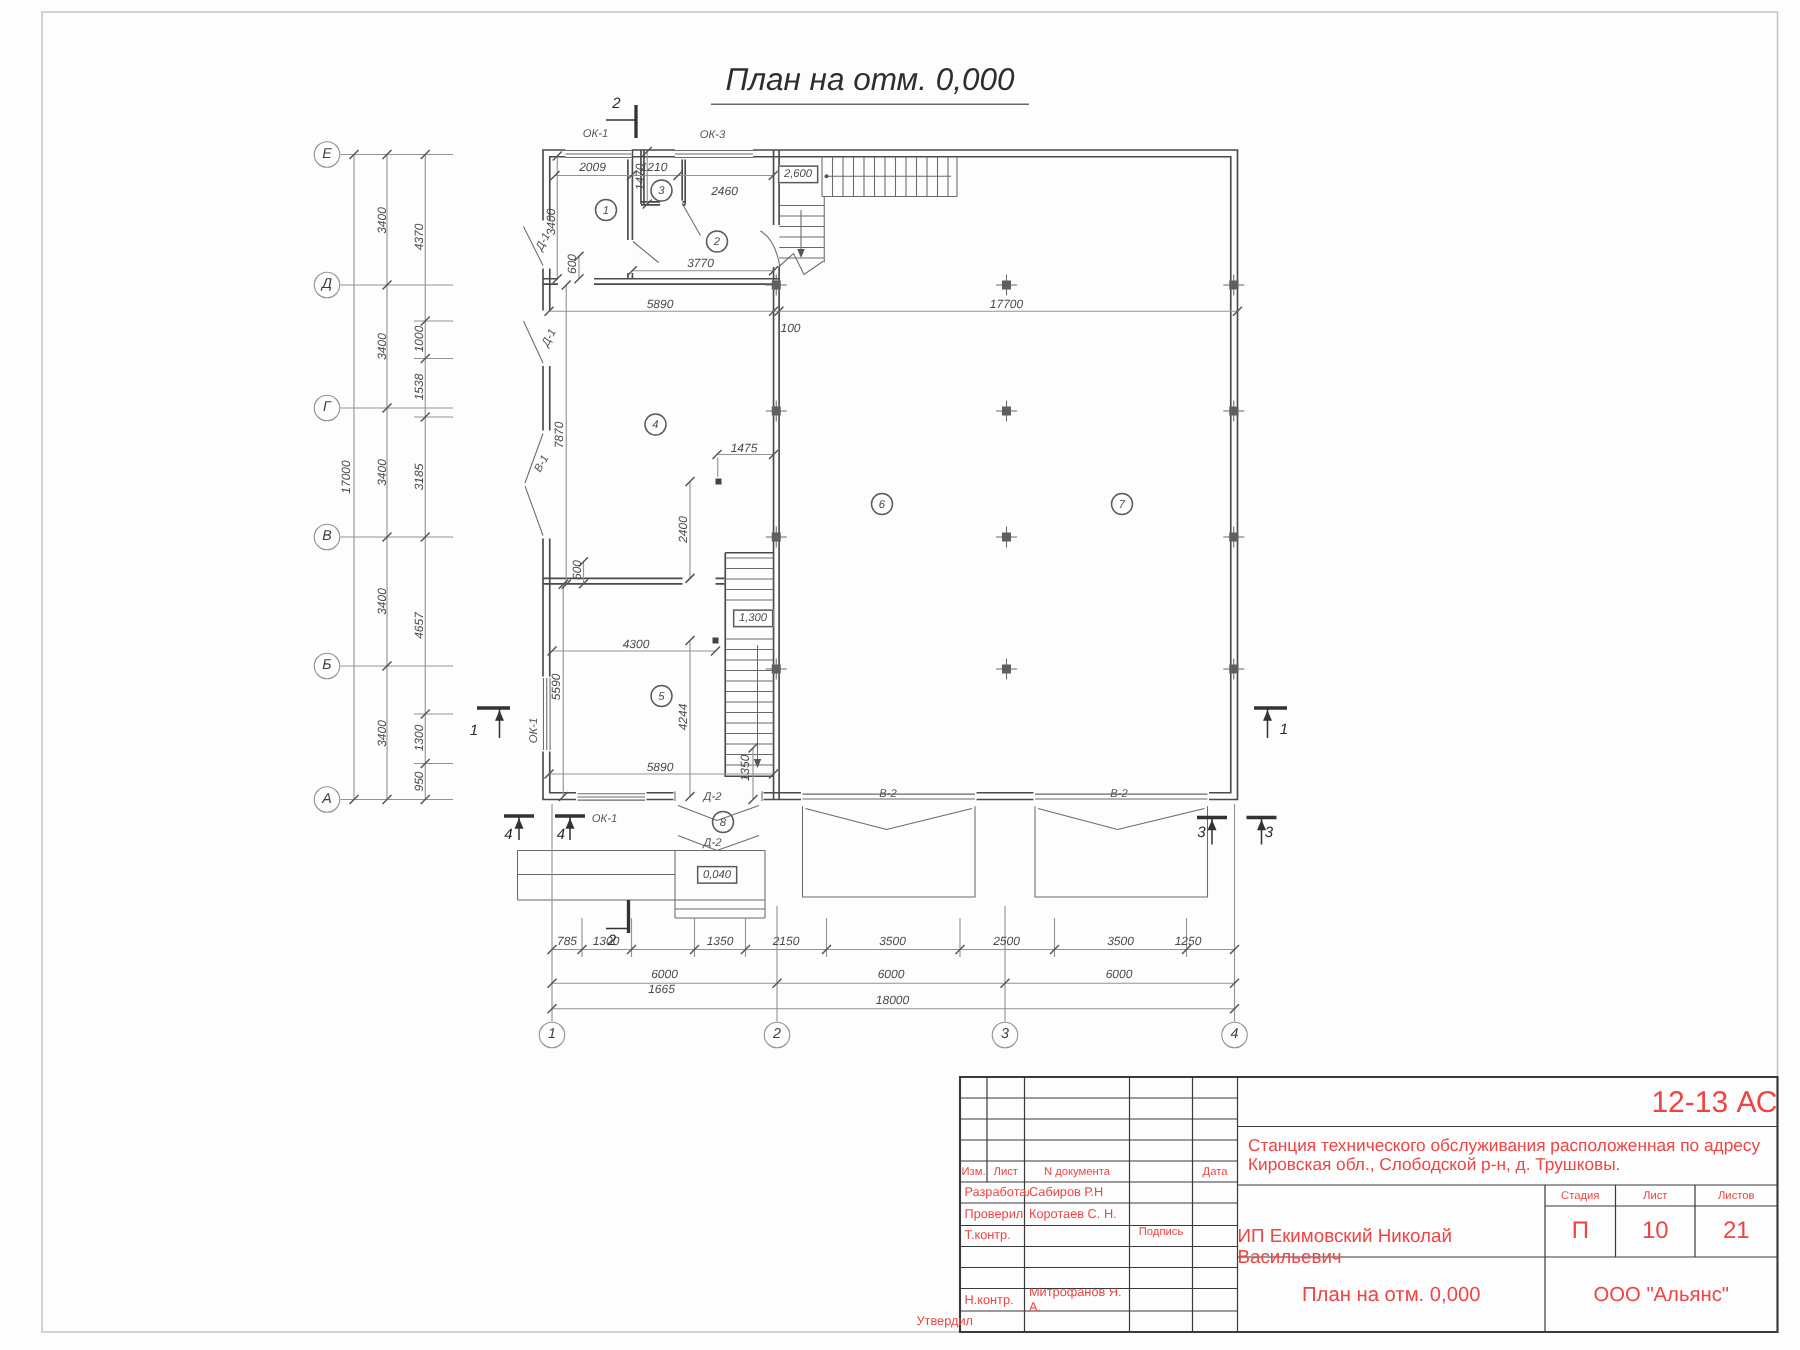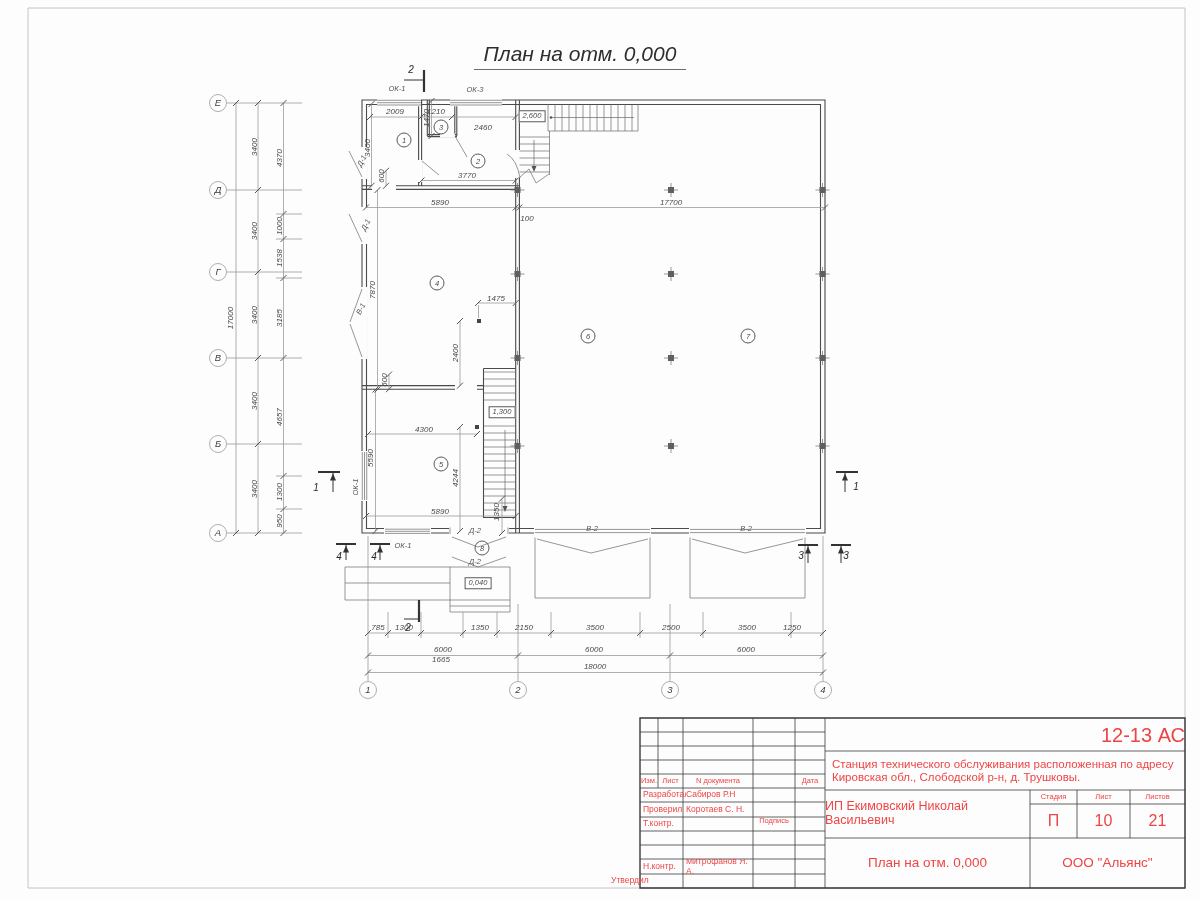--- a/index.html
+++ b/index.html
@@ -274,21 +274,21 @@
     <div class="tb-cell tb-left fs8" style="left:640px;top:817px;width:43px;height:14px;">Т.контр.</div>
     <div class="tb-cell tb-left fs8" style="left:640px;top:859px;width:43px;height:15px;">Н.контр.</div>
     <div class="tb-cell tb-left fs8" style="left:683px;top:859px;width:70px;height:15px;">Митрофанов Я. А.</div>
     <div class="tb-cell tb-left fs8" style="left:608px;top:874px;width:43px;height:14px;">Утвердил</div>
 
     <div class="tb-cell tb-right fs19" style="left:825px;top:718px;width:360px;height:33px;">12-13 АС</div>
     <div class="tb-cell tb-name fs11" style="left:825px;top:751px;width:360px;height:39px;">
       <span>Станция технического обслуживания расположенная по адресу</span>
       <span>Кировская обл., Слободской р-н, д. Трушковы.</span>
     </div>
-    <div class="tb-cell fs12" style="left:825px;top:790px;width:205px;height:48px;border-radius:15px;">ИП Екимовский Николай Васильевич</div>
+    <div class="tb-cell fs12" style="left:825px;top:808px;width:205px;height:48px;border-radius:15px;">ИП Екимовский Николай Васильевич</div>
     <div class="tb-cell fs13" style="left:825px;top:838px;width:205px;height:50px;">План на отм. 0,000</div>
     <div class="tb-cell fs7" style="left:1030px;top:790px;width:47px;height:14px;">Стадия</div>
     <div class="tb-cell fs7" style="left:1077px;top:790px;width:53px;height:14px;">Лист</div>
     <div class="tb-cell fs7" style="left:1130px;top:790px;width:55px;height:14px;">Листов</div>
     <div class="tb-cell fs15" style="left:1030px;top:804px;width:47px;height:34px;">П</div>
     <div class="tb-cell fs15" style="left:1077px;top:804px;width:53px;height:34px;">10</div>
     <div class="tb-cell fs15" style="left:1130px;top:804px;width:55px;height:34px;">21</div>
     <div class="tb-cell fs13" style="left:1030px;top:838px;width:155px;height:50px;">ООО "Альянс"</div>
   </div>
 </div>

